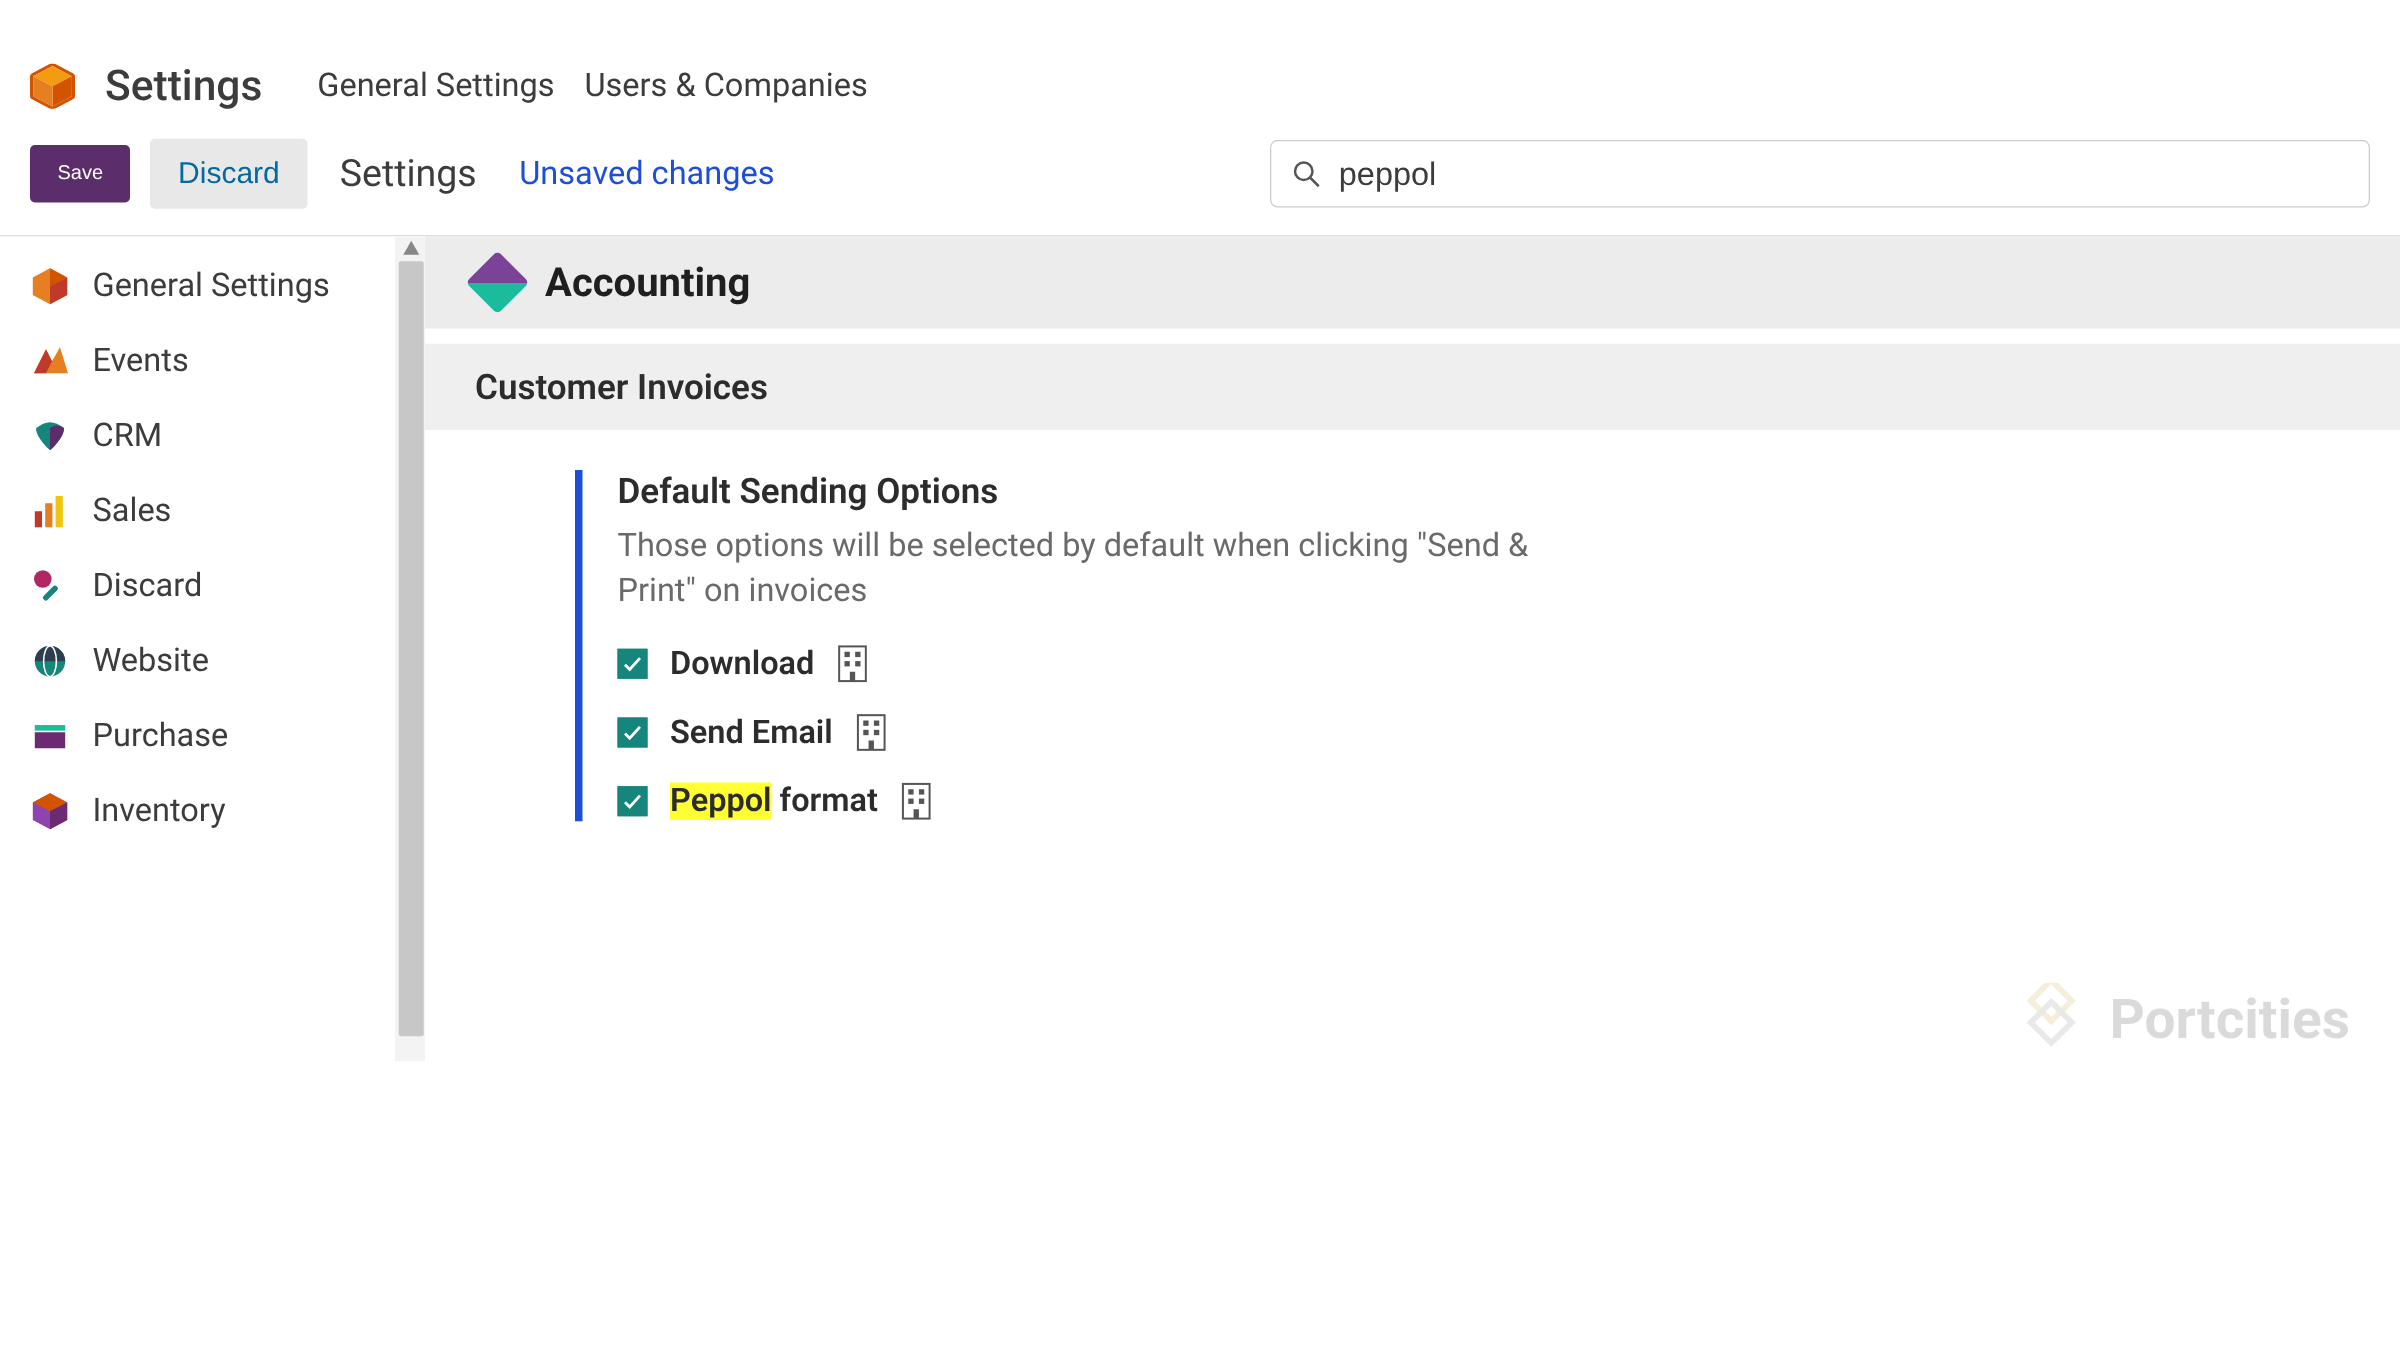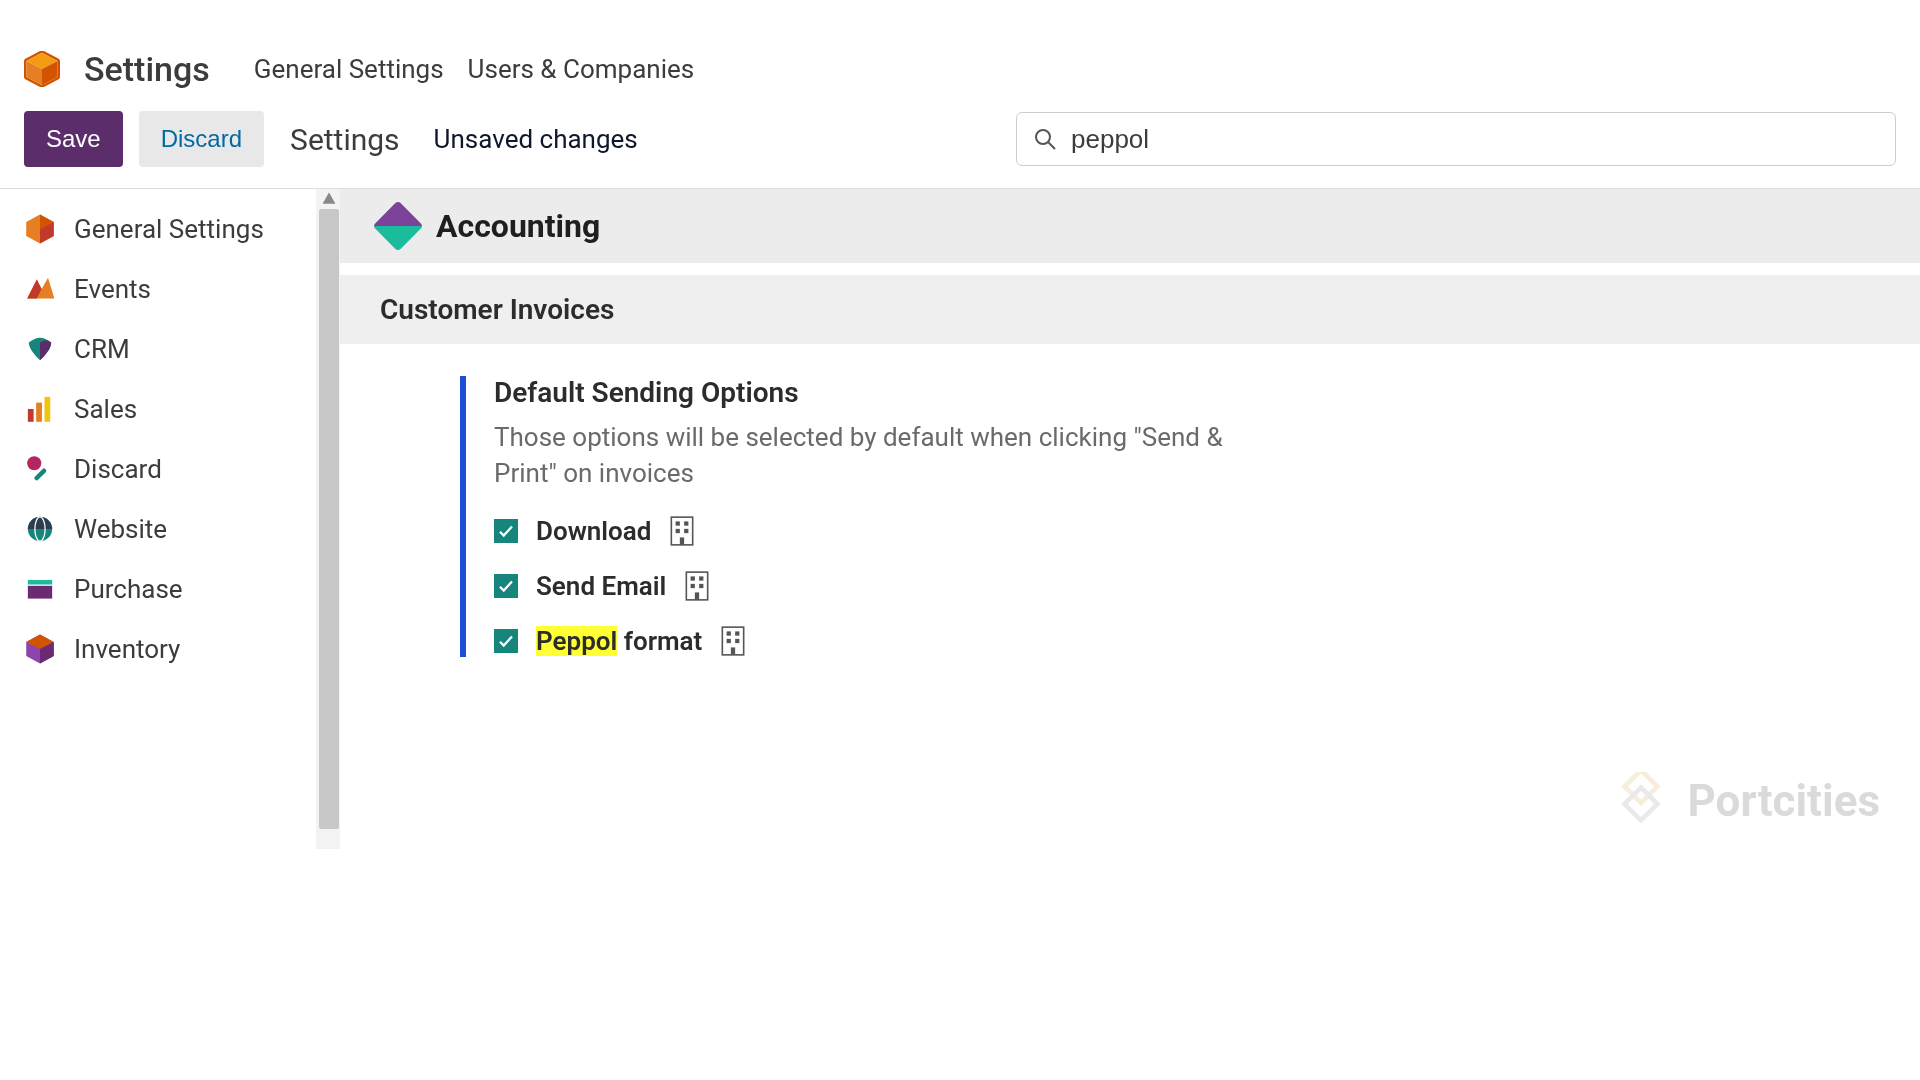--- a/index.html
+++ b/index.html
@@ -3,24 +3,24 @@
 <meta charset="utf-8">
 <style>
   * { box-sizing: border-box; margin: 0; padding: 0; }
   html, body { width: 1920px; height: 1080px; font-family: -apple-system, BlinkMacSystemFont, "Segoe UI", Roboto, Arial, sans-serif; background: #fff; color: #1f1f1f; }
   .topbar { height: 80px; display: flex; align-items: center; padding: 58px 24px 0 24px; gap: 24px; }
   .hex-icon { width: 36px; height: 36px; display:inline-flex; align-items:center; justify-content:center; }
   .hex-icon svg { width:100%; height:100%; }
   .app-title { font-size: 34px; font-weight: 500; color: #3c3c3c; margin-right: 20px; }
   .nav-item { font-size: 26px; color: #3c3c3c; cursor: pointer; }
   .actionbar { height: 90px; display:flex; align-items:center; padding: 28px 24px 0 24px; gap: 16px; }
-  .btn-primary { background:#5b2e6b; color:#fff; border:none; padding:14px 22px; font-size:24px; border-radius:4px; cursor:pointer; }
+  .btn-primary { background:#5b2e6b; color:#fff; border:none; padding:14px 22px; font-size:16px; border-radius:4px; cursor:pointer; }
   .btn-secondary { background:#e8e8e8; color:#0369a1; border:none; padding:14px 22px; font-size:24px; border-radius:4px; cursor:pointer; }
   .crumb { font-size:30px; color:#3c3c3c; margin-left:10px; }
-  .unsaved { font-size:26px; color:#0f172a; margin-left:18px; }
+  .unsaved { font-size:26px; color:#1d4ed8; margin-left:18px; }
   .search-wrap { margin-left:auto; display:flex; align-items:center; border:1px solid #ccc; border-radius:6px; padding:6px 16px; width:880px; height:54px; }
   .search-wrap svg { width:24px; height:24px; margin-right:14px; stroke:#555; }
   .search-wrap input { border:none; outline:none; font-size:26px; flex:1; color:#3c3c3c; background:transparent; }
   .divider { height:1px; background:#ddd; margin-top:18px; }
   .body { display:flex; height:calc(1080px - 80px - 90px - 19px); }
   .sidebar-wrap { position:relative; width:340px; flex:none; }
   .sidebar { width:310px; padding-top:10px; }
   .side-item { display:flex; align-items:center; gap:18px; padding:14px 24px; font-size:26px; color:#3c3c3c; cursor:pointer; }
   .side-item .side-icon { width:32px; height:32px; display:inline-flex; align-items:center; justify-content:center; }
   .side-item .side-icon svg { width:100%; height:100%; }
@@ -37,21 +37,21 @@
   .field-block { border-left:6px solid #1d4ed8; padding-left:28px; max-width:800px; }
   .field-title { font-size:28px; font-weight:600; color:#2c2c2c; margin-bottom:10px; }
   .field-desc { font-size:26px; color:#6a6a6a; line-height:1.4; margin-bottom:20px; }
   .opt-row { display:flex; align-items:center; gap:18px; margin:23px 0; font-size:26px; font-weight:600; color:#2c2c2c; }
   .chk { width:24px; height:24px; border:1px solid #888; display:inline-flex; align-items:center; justify-content:center; }
   .chk.checked { background:#16857b; border-color:#16857b; }
   .chk.checked svg { display:block; }
   .chk svg { display:none; width:18px; height:18px; stroke:#fff; stroke-width:3; fill:none; }
   .hl { background:#ffff33; }
   .building-icon { width:26px; height:32px; }
-  .watermark { position:fixed; right:40px; bottom:250px; display:flex; align-items:center; gap:18px; opacity:0.18; }
+  .watermark { position:fixed; right:40px; bottom:236px; display:flex; align-items:center; gap:18px; opacity:0.18; }
   .watermark svg { width:58px; height:58px; }
   .watermark span { font-size:44px; font-weight:700; color:#333; }
 </style>
 </head>
 <body>
 
 <div class="topbar">
   <span class="hex-icon">
     <svg viewBox="0 0 100 100">
         <polygon points="50,5 93,28 93,72 50,95 7,72 7,28" fill="none" stroke="#d35400" stroke-width="14" stroke-linejoin="round"></polygon>

